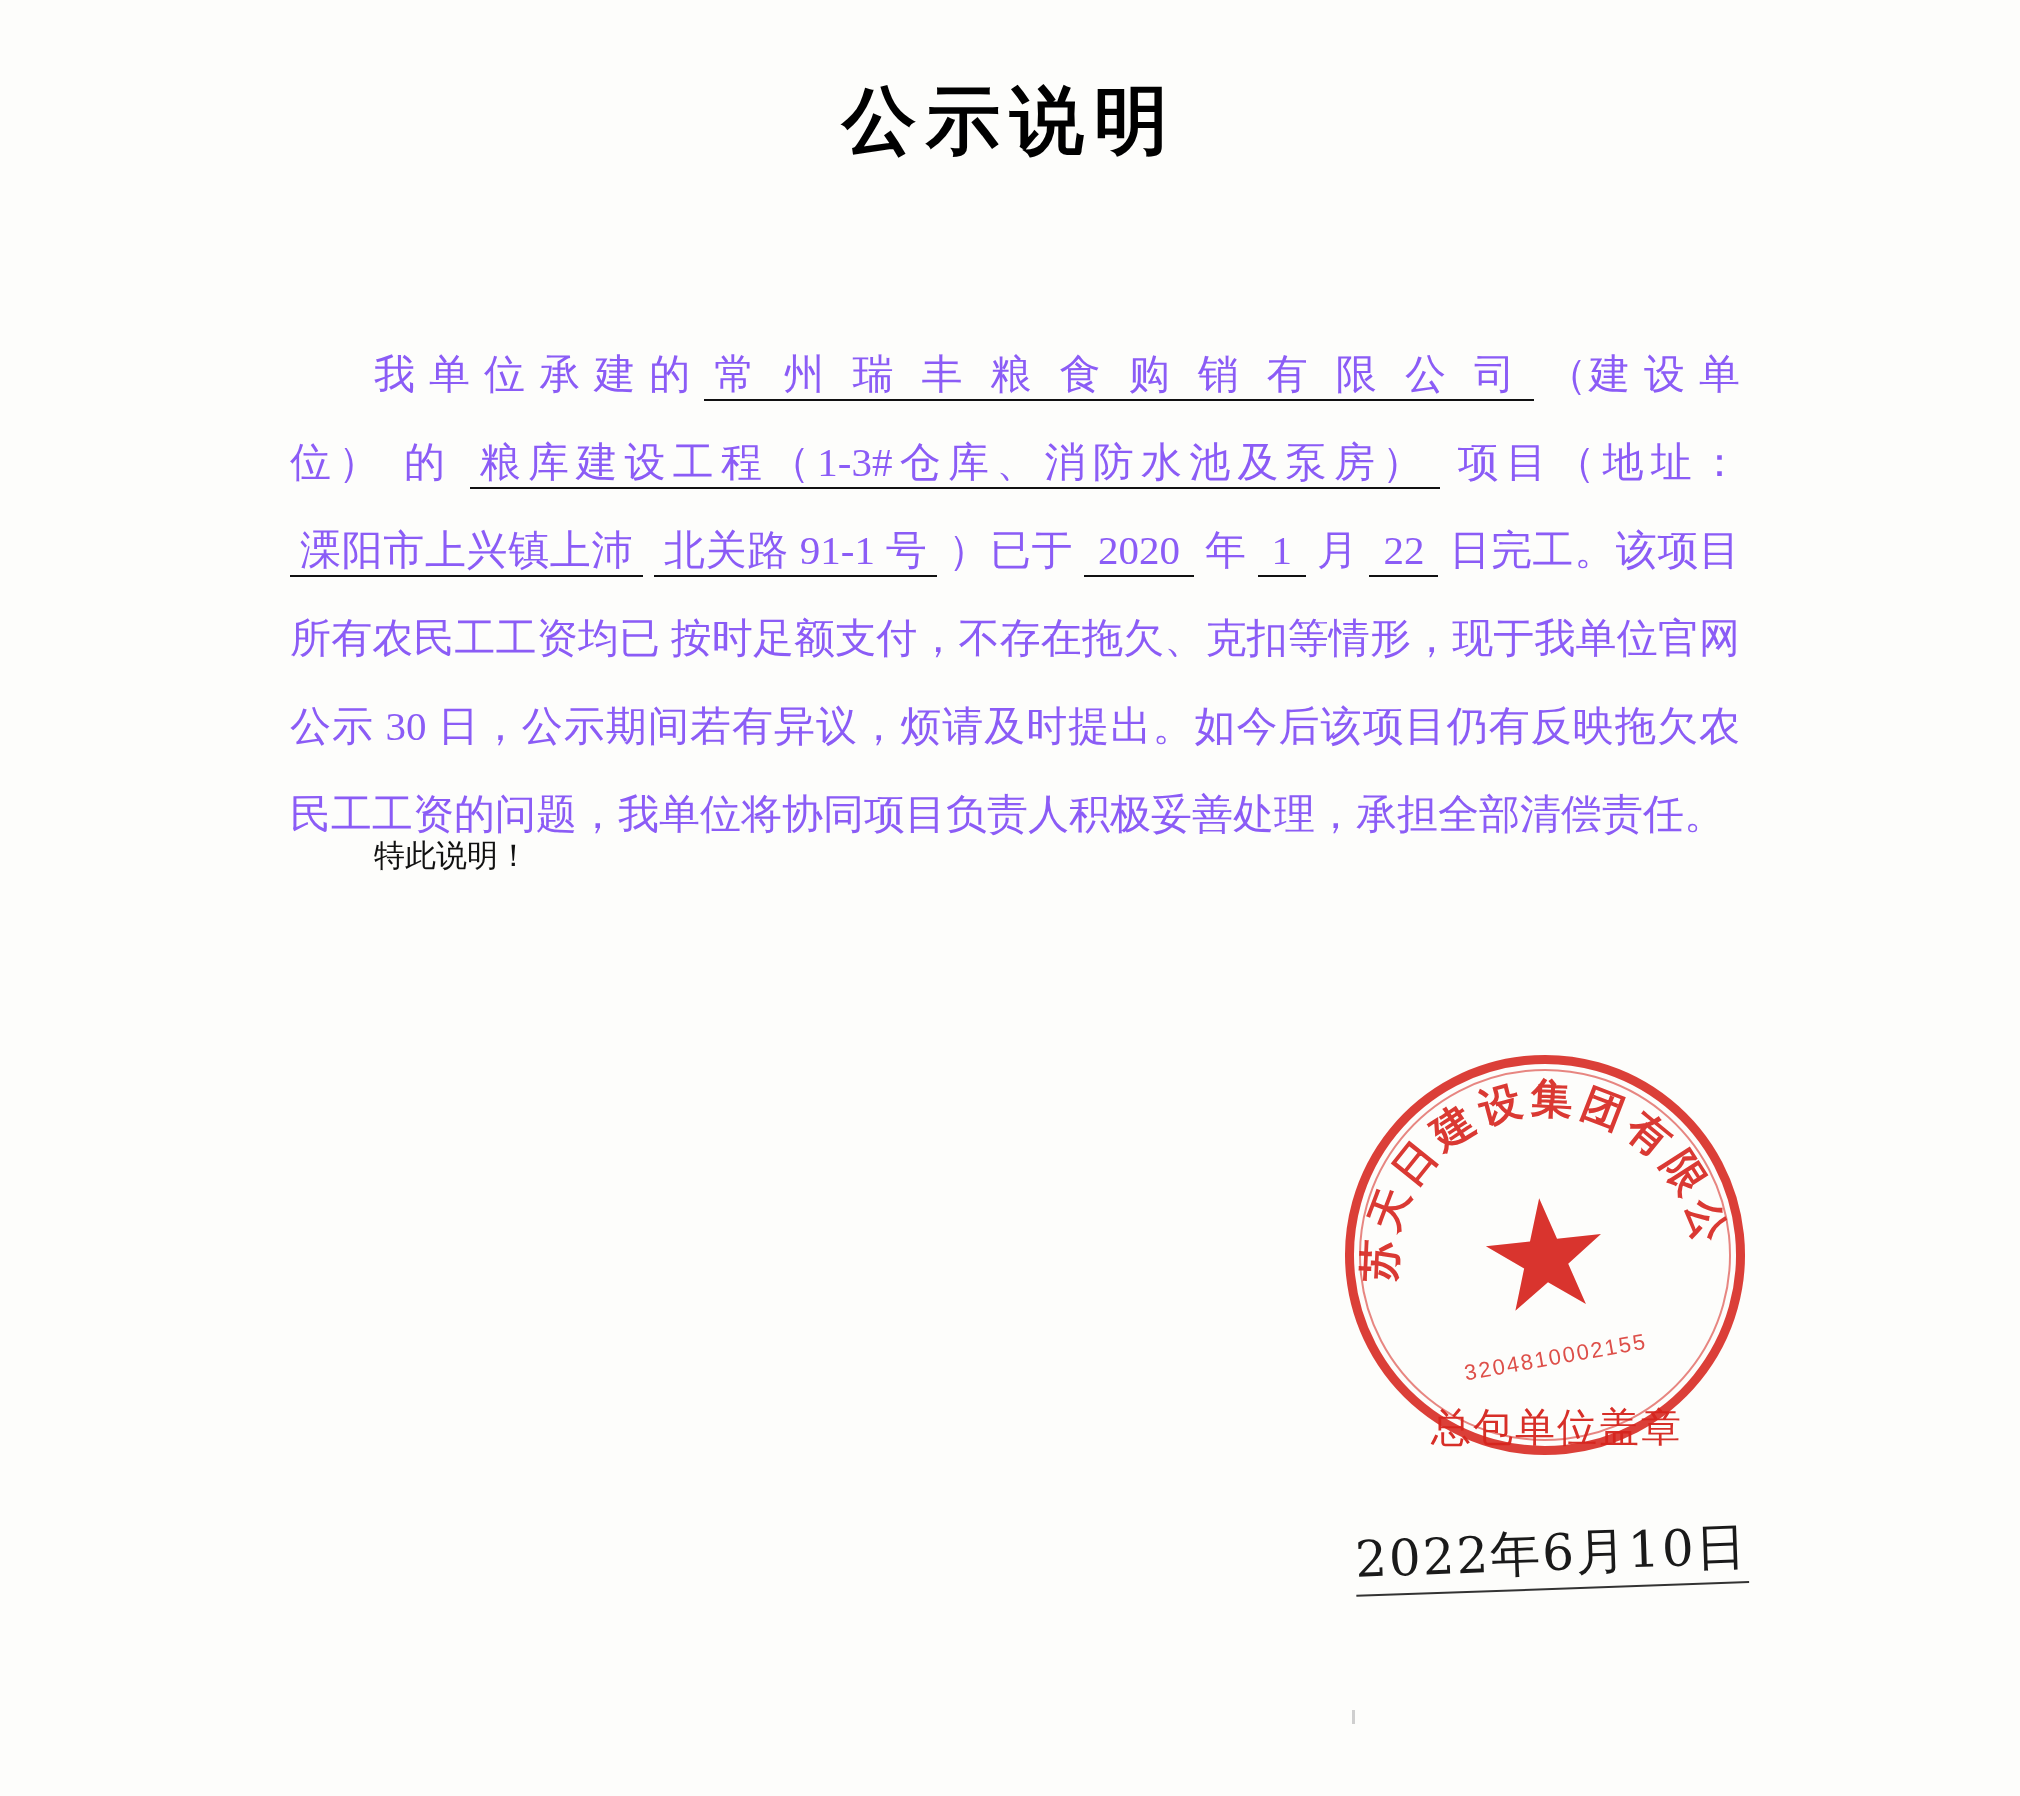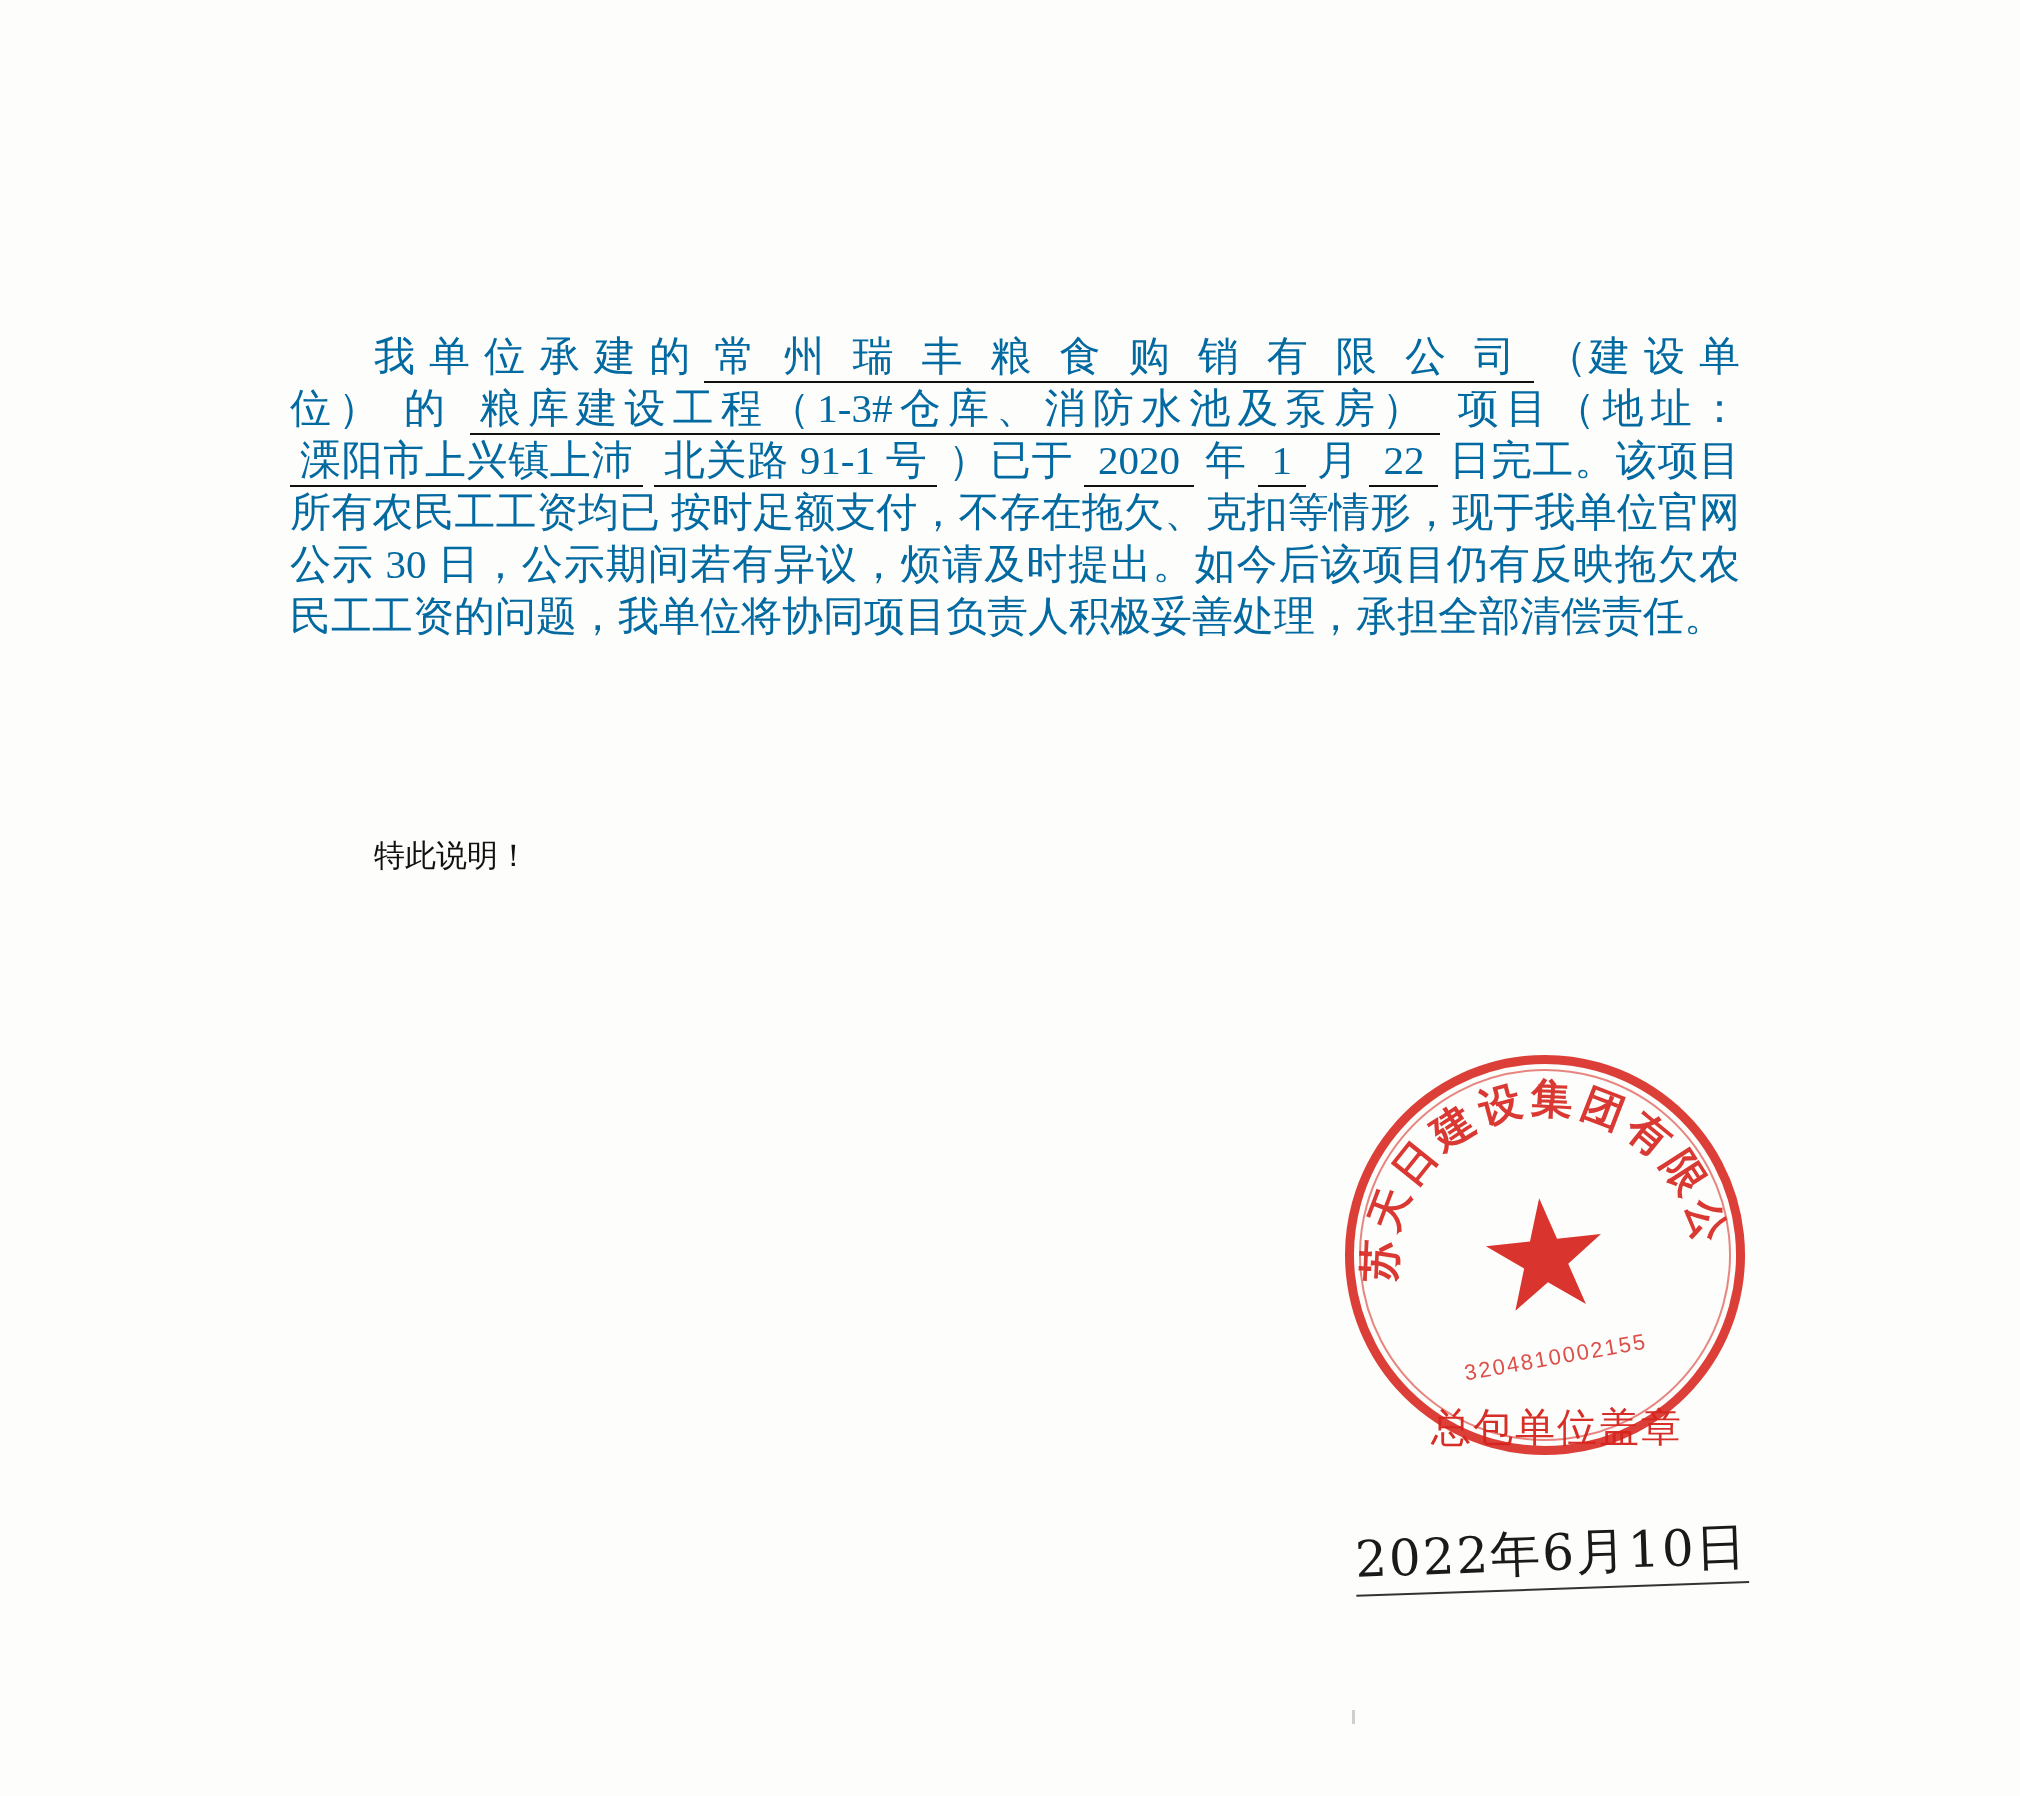--- a/index.html
+++ b/index.html
@@ -36,22 +36,22 @@
     color: #000;
   }
 
   
   .body-block {
     position: absolute;
     top: 330px;
     left: 290px;
     width: 1450px;
     font-size: 41px;
-    line-height: 52px;
-    color: #0369a1;
+    line-height: 88px;
+    color: #8b5cf6;
   }
 
   .para {
     margin: 0 0 0 0;
     text-align: justify;
     text-justify: inter-ideograph;
   }
   .indent { text-indent: 84px; }
 
   .fill {
@@ -166,20 +166,21 @@
     background: #cfcfcf;
     left: 1352px;
     top: 1710px;
   }
 </style>
 </head>
 <body>
 
 <div class="page">
 
+  <div class="doc-title">公示说明</div>
 
   <div class="body-block">
     <p class="para indent">
       <span>我 单 位 承 建 的</span>
       <span class="fill wide-space">常 州 瑞 丰 粮 食 购 销 有 限 公 司</span>
       <span>（建 设 单 位） 的</span>
       <span class="fill">粮库建设工程（1-3#仓库、消防水池及泵房）</span>
       <span>项目（地址：</span>
       <span class="fill">溧阳市上兴镇上沛</span>
       <span class="fill">北关路 91-1 号</span>

